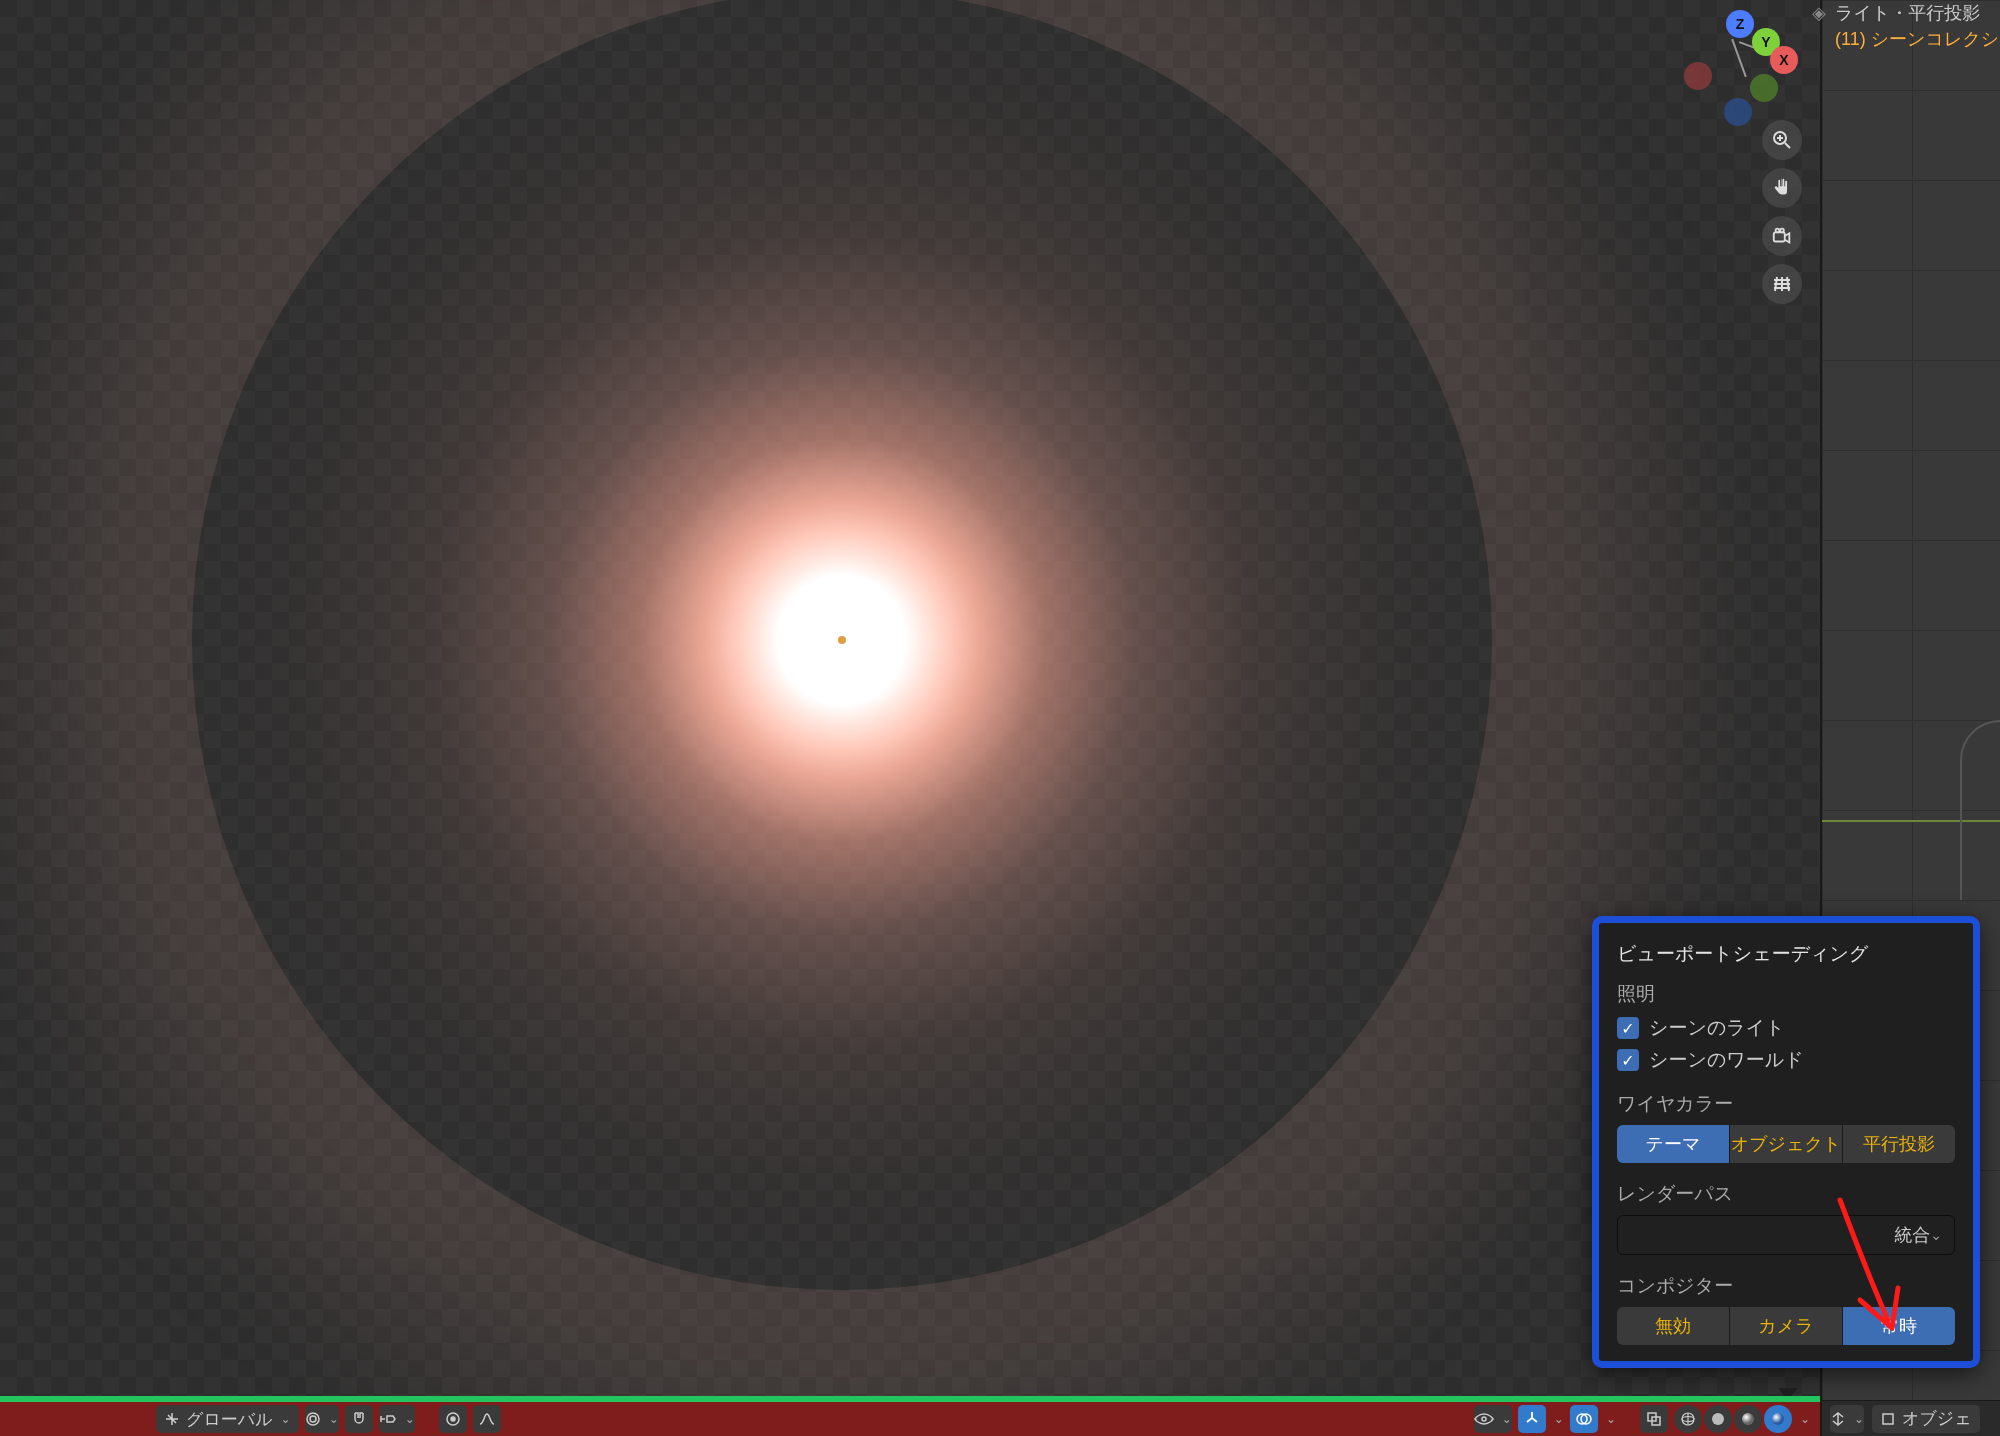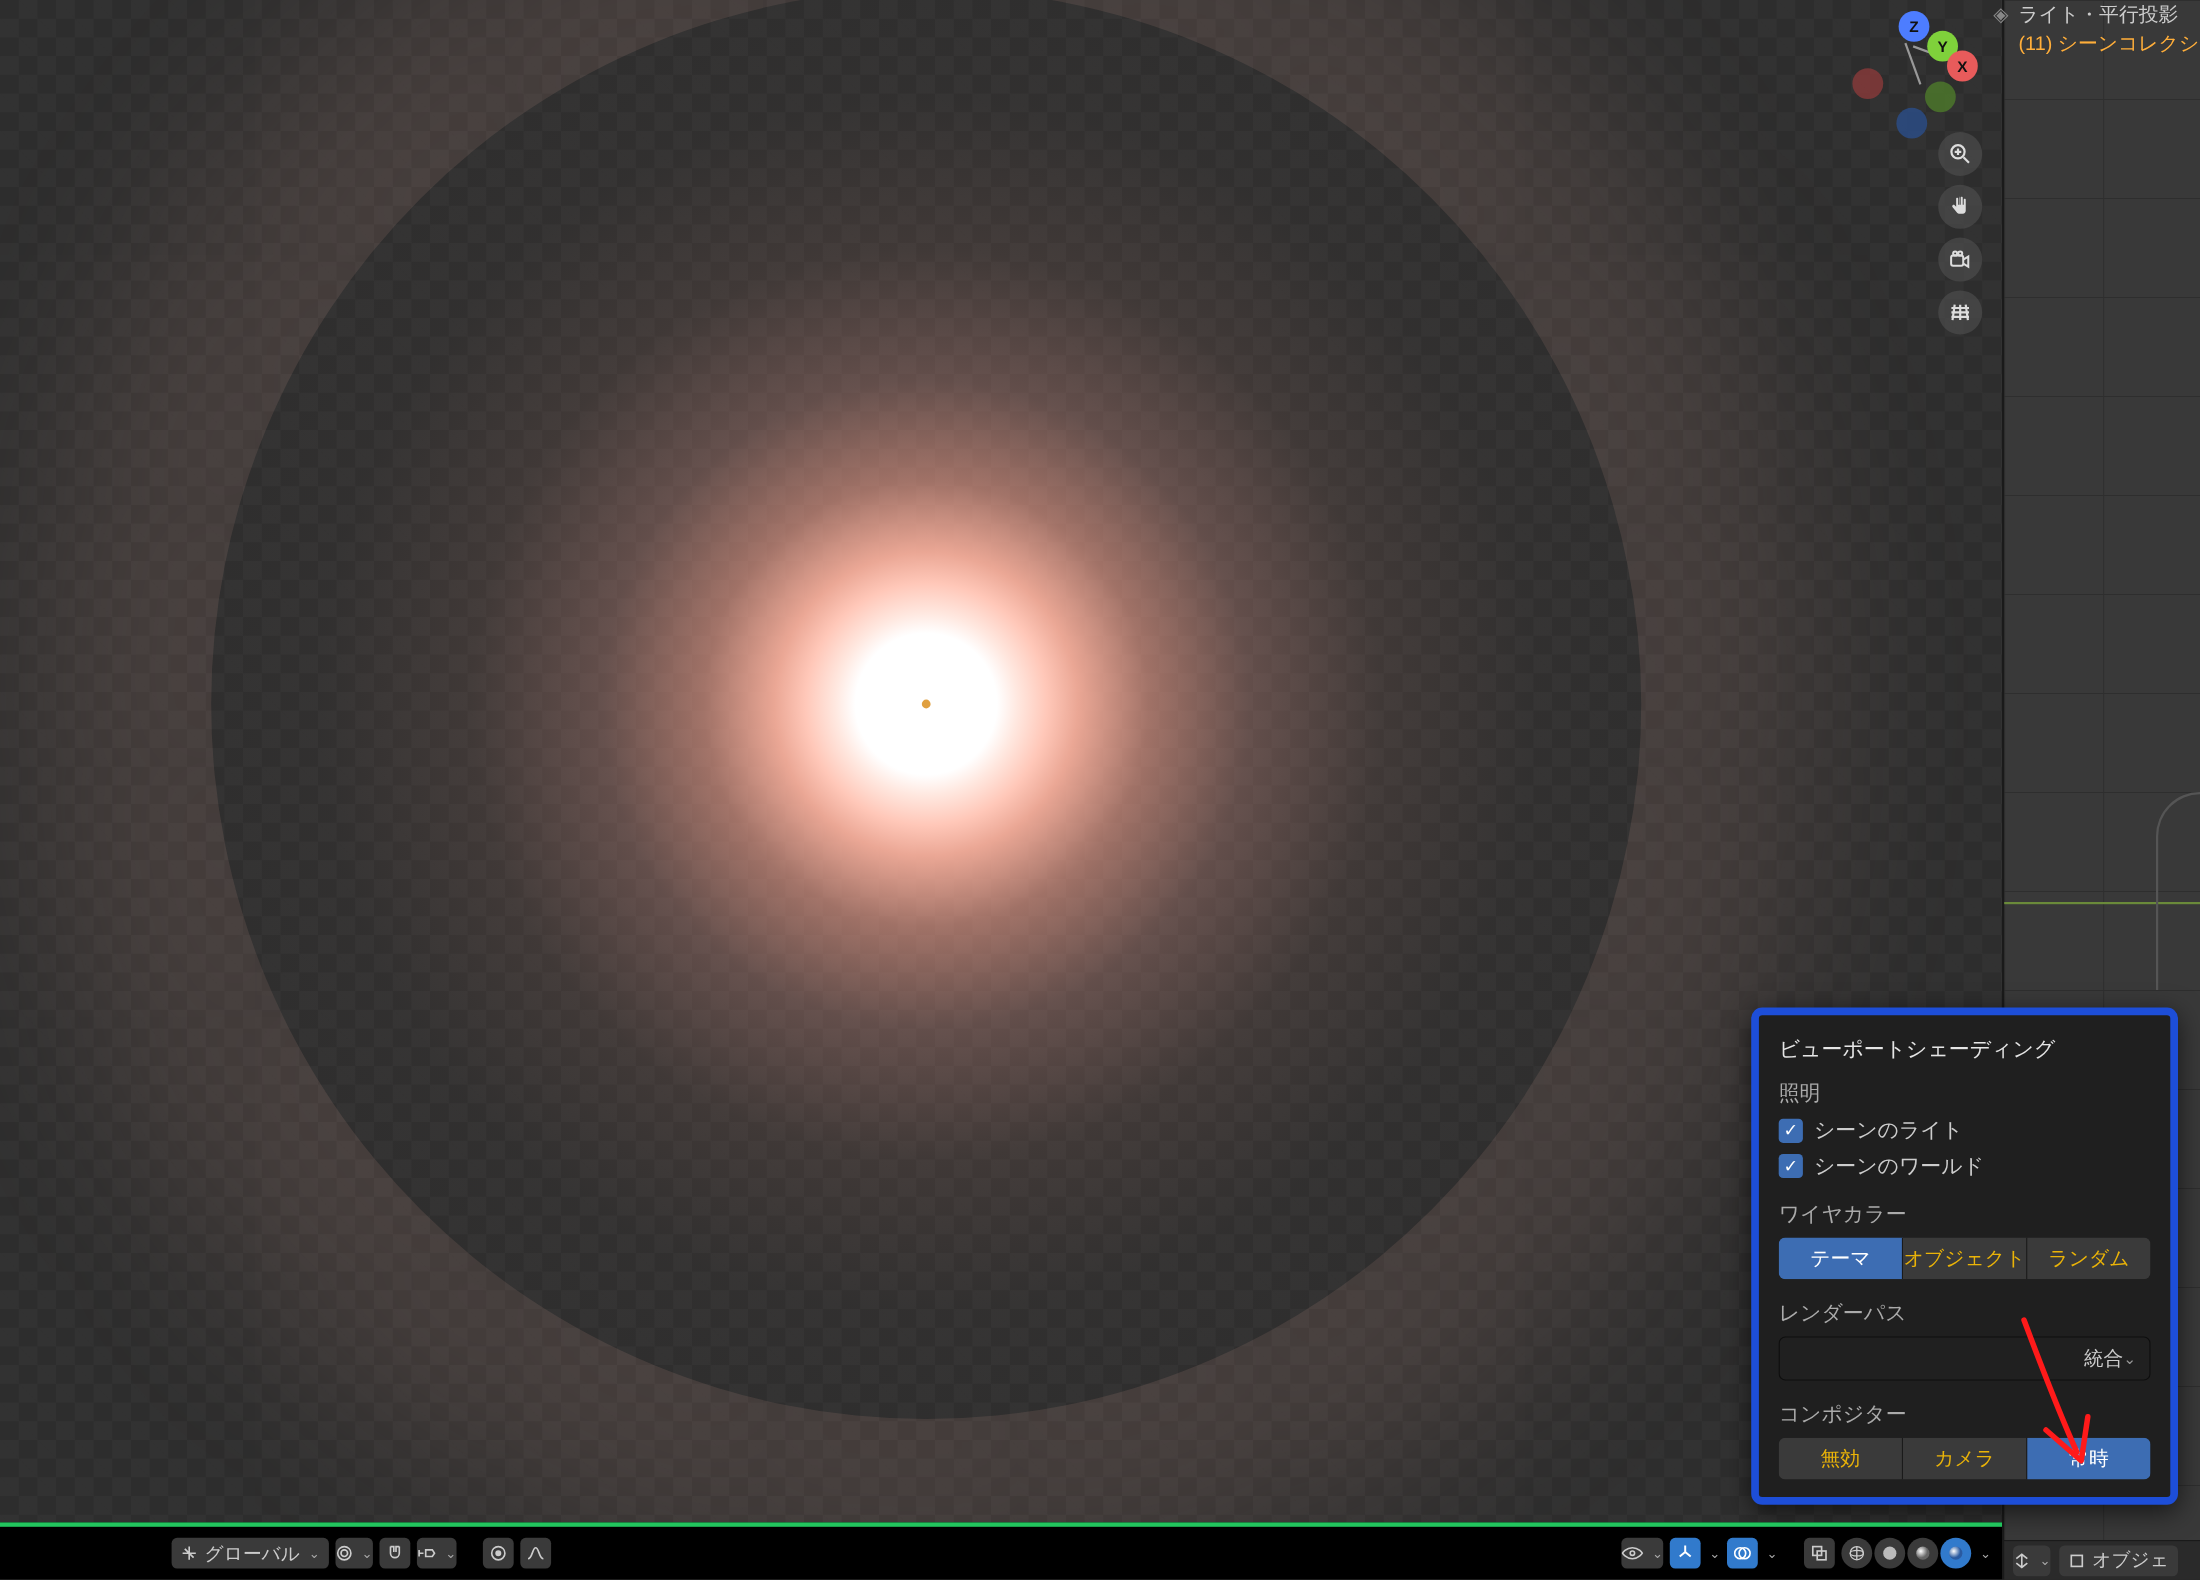--- a/index.html
+++ b/index.html
@@ -125,22 +125,22 @@
     cursor:pointer; margin-top:2px; font-size:18px;
   }
   .select .caret{ font-size:14px; color:#999;}
   .arrow-annot {
     position:absolute; left:1800px; top:1200px; pointer-events:none;
   }
   .arrow-annot svg { overflow:visible; }
 
   
   .footer {
-    position:absolute; left:0; bottom:0; width:1820px; height:52px;
-    background:#000000; border-top:4px solid #22c55e;
+    position:absolute; left:0; bottom:0; width:1820px; height:40px;
+    background:#7f1d1d; border-top:6px solid #22c55e;
     display:flex; align-items:center; padding:0 10px; gap:6px;
     color:#ccc; font-size:18px;
   }
   .footer-right {
     position:absolute; right:0; bottom:0; width:180px; height:36px;
     background:#2a2a2a; border-top:1px solid #1a1a1a; border-left:2px solid #1a1a1a;
     display:flex; align-items:center; padding:0 8px; gap:8px; color:#ccc; font-size:18px;
   }
   .tb-btn {
     height:28px; min-width:28px; padding:0 8px; border-radius:5px;
@@ -230,21 +230,21 @@
   </div>
   <div class="chk">
     <span class="box">✓</span>
     <span>シーンのワールド</span>
   </div>
 
   <div class="section-label">ワイヤカラー</div>
   <div class="seg">
     <div class="btn active">テーマ</div>
     <div class="btn">オブジェクト</div>
-    <div class="btn">ランダム</div>
+    <div class="btn">平行投影</div>
   </div>
 
   <div class="section-label">レンダーパス</div>
   <div class="select">
     <span>統合</span>
     <span class="caret">⌄</span>
   </div>
 
   <div class="section-label">コンポジター</div>
   <div class="seg">

